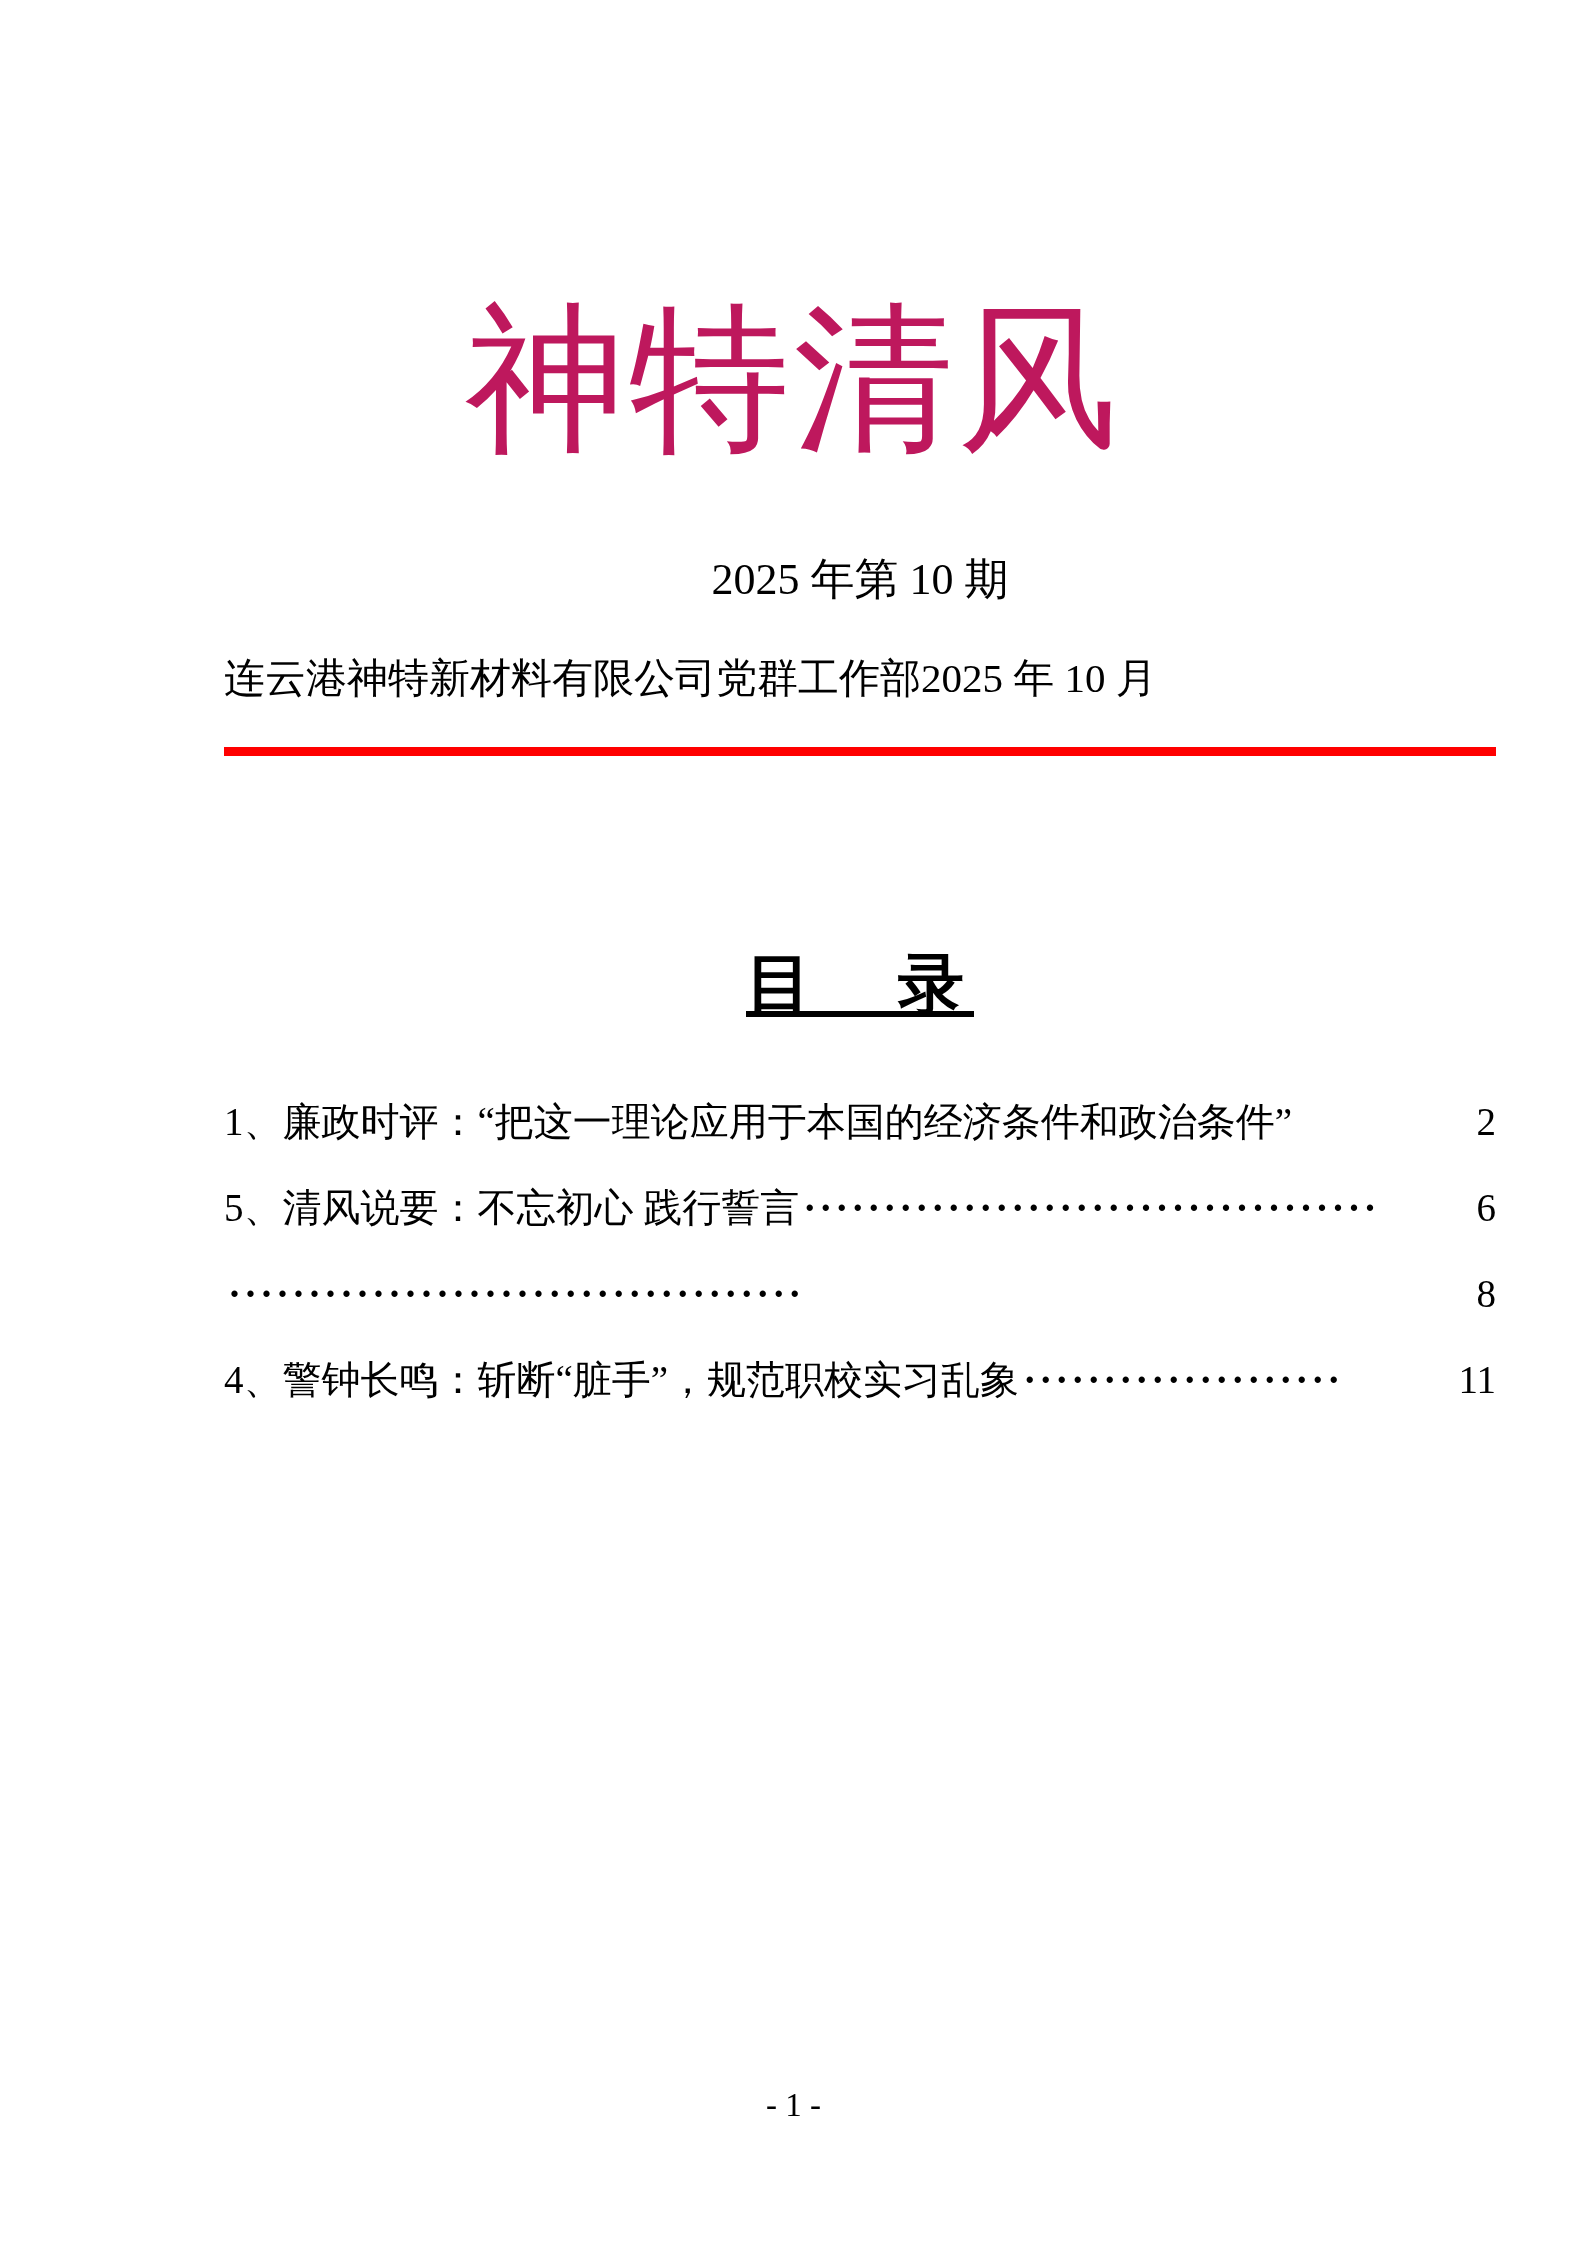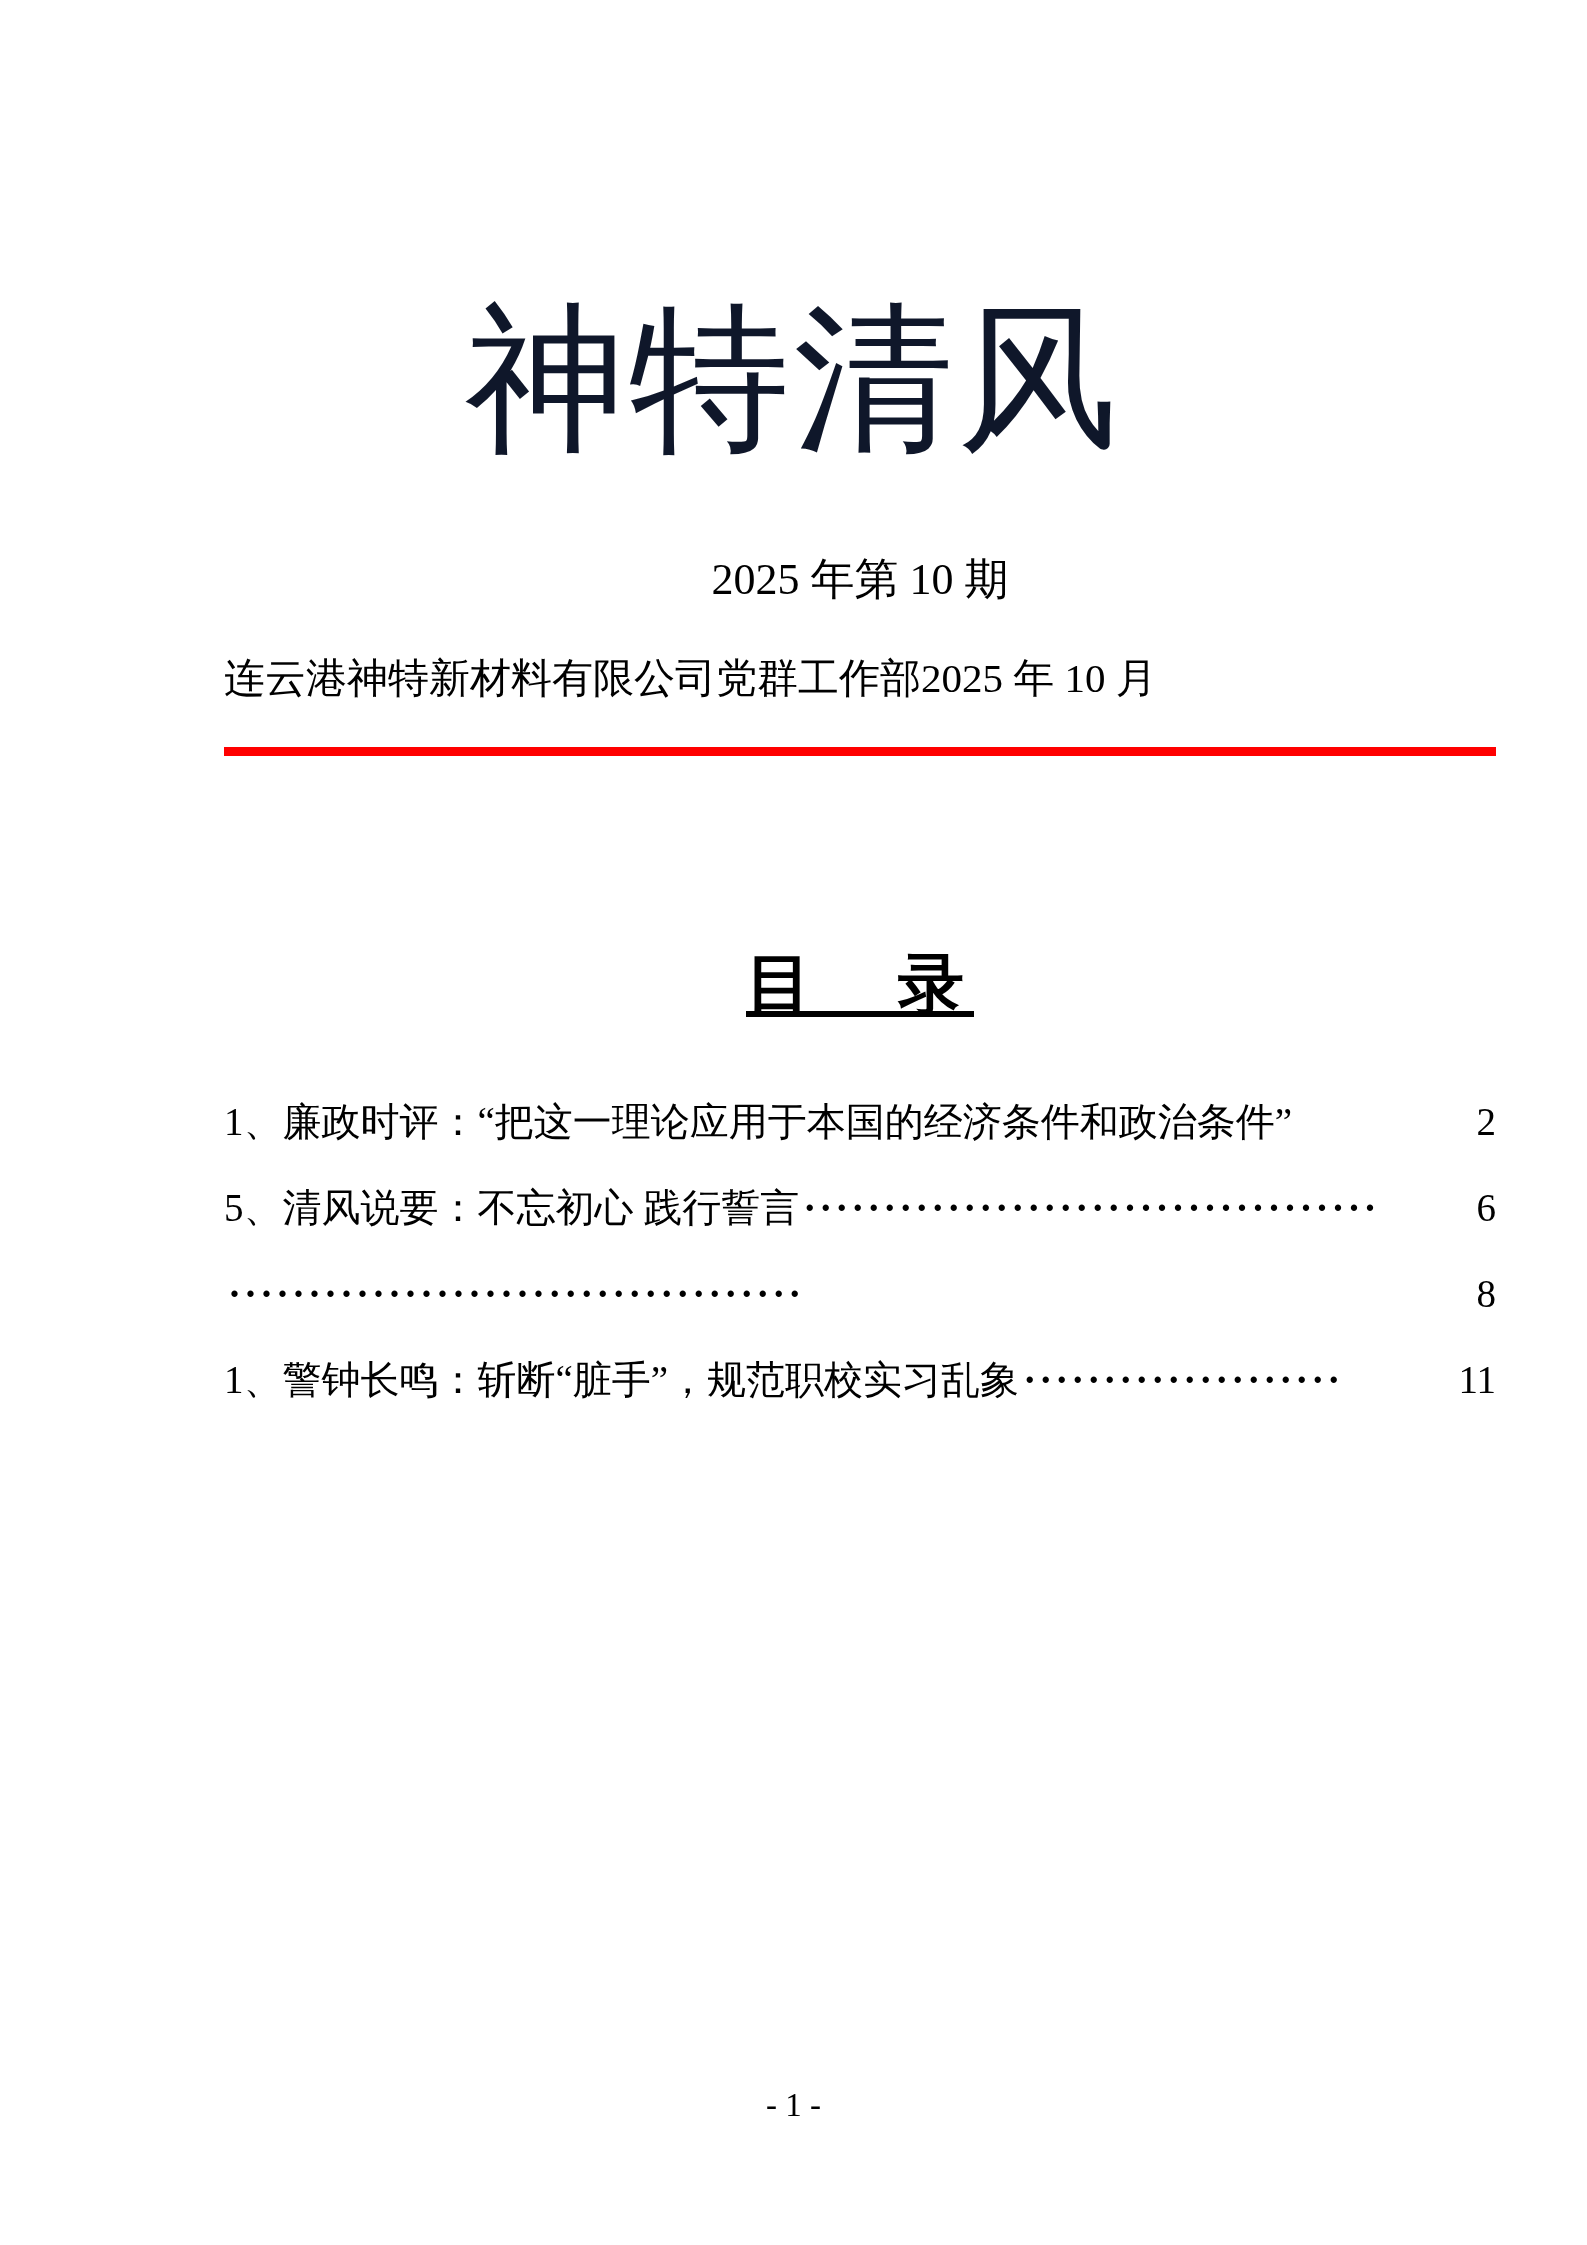--- a/index.html
+++ b/index.html
@@ -86,21 +86,21 @@
     text-align: center;
     font-size: 33px;
     line-height: 1.1;
   }
 </style>
 </head>
 <body>
 
 <div class="page">
 
-  <div class="masthead-title" style="color: #0f172a;">神特清风</div>
+  <div class="masthead-title" style="color: #be185d;">神特清风</div>
 
   <div class="content">
 
     <div class="issue-line">2025 年第 10 期</div>
 
     <div class="info-row">
       <span class="publisher">连云港神特新材料有限公司党群工作部</span>
       <span class="publish-date">2025 年 10 月</span>
     </div>
 
@@ -121,21 +121,21 @@
         <span class="toc-leader">····································</span>
         <span class="toc-page-number">6</span>
       </div>
 
       <div class="toc-item">
         <span class="toc-leader">····································</span>
         <span class="toc-page-number">8</span>
       </div>
 
       <div class="toc-item">
-        <span class="toc-item-label">1、警钟长鸣：斩断“脏手”，规范职校实习乱象</span>
+        <span class="toc-item-label">4、警钟长鸣：斩断“脏手”，规范职校实习乱象</span>
         <span class="toc-leader">····················</span>
         <span class="toc-page-number">11</span>
       </div>
 
     </div>
   </div>
 
   <div class="page-footer">- 1 -</div>
 
 </div>

